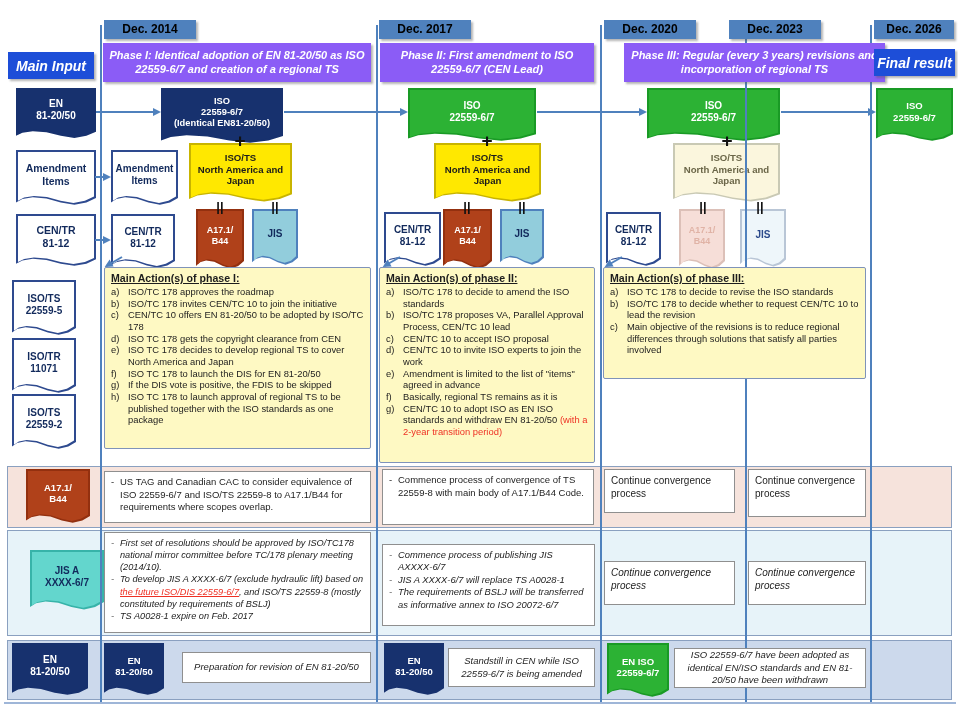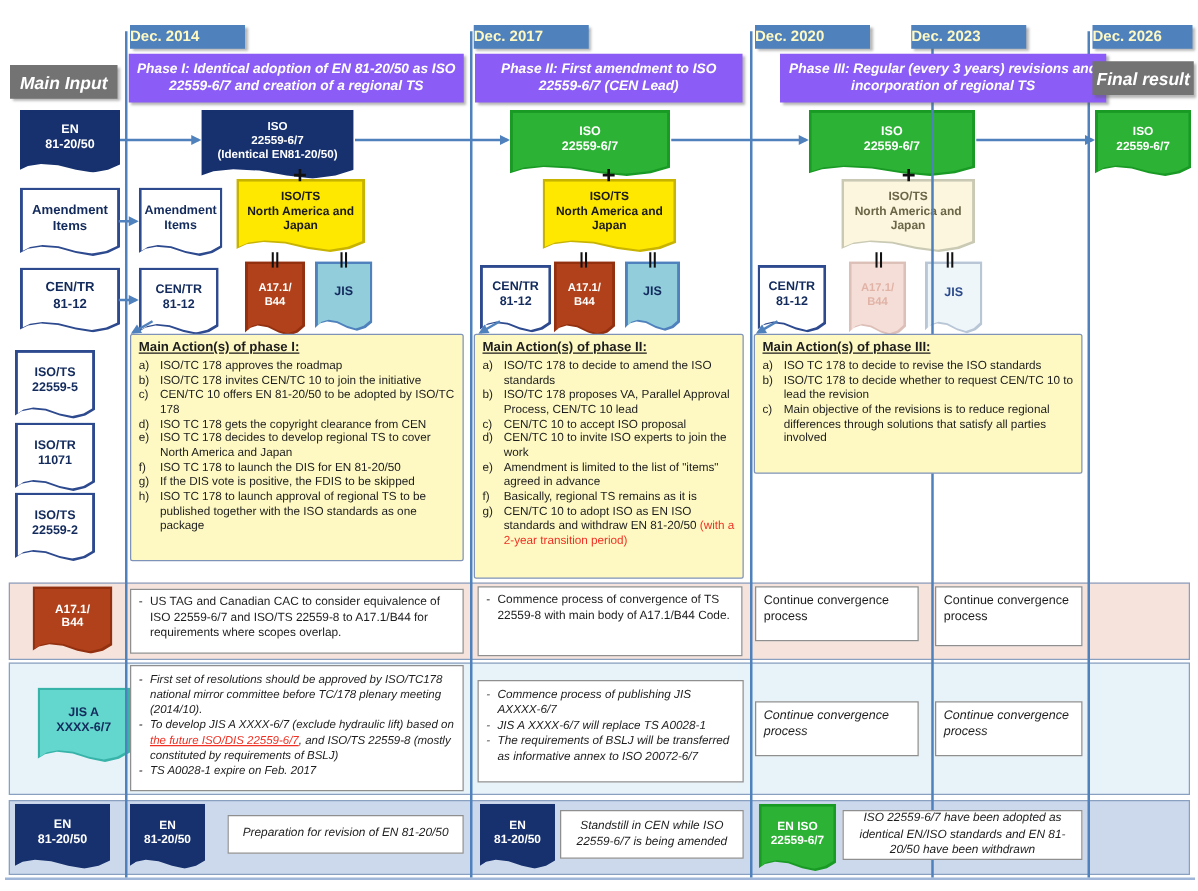--- a/index.html
+++ b/index.html
@@ -1,26 +1,26 @@
 <!DOCTYPE html>
 <html><head>
 <meta charset="utf-8">
 <style>
   html,body{margin:0;padding:0;background:#ffffff;font-family:"Liberation Sans",sans-serif;}
   #stage{position:relative;width:958px;height:713px;background:#ffffff;overflow:hidden;color:#1b1b1b;}
 
   .vline{position:absolute;width:2px;top:25px;height:677px;background:#4f81bd;z-index:3;}
   .hline-bottom{position:absolute;left:4px;right:2px;top:702px;height:2px;background:#9fb6d8;z-index:1;}
 
-  .badge{position:absolute;height:19px;background:#4f81bd;color:#fef9c3;font-weight:bold;font-size:12px;
-         line-height:19px;z-index:4;box-shadow:2px 2px 2px rgba(90,90,90,.45);}
+  .badge{position:absolute;height:19px;background:#4f81bd;color:#000000;font-weight:bold;font-size:12px;
+         text-align:center;line-height:19px;z-index:4;box-shadow:2px 2px 2px rgba(90,90,90,.45);}
   .phasebar{position:absolute;background:#8b5cf6;color:#fff;font-weight:bold;font-style:italic;font-size:11px;
             text-align:center;display:flex;align-items:center;justify-content:center;padding:2px 6px;box-sizing:border-box;
             z-index:4;box-shadow:2px 2px 2px rgba(90,90,90,.45);line-height:1.25;}
-  .navylabel{position:absolute;background:#737373;color:#fff;font-weight:bold;font-style:italic;font-size:14px;
+  .navylabel{position:absolute;background:#1d4ed8;color:#fff;font-weight:bold;font-style:italic;font-size:14px;
             display:flex;align-items:center;justify-content:center;z-index:4;box-shadow:2px 2px 2px rgba(90,90,90,.45);}
 
   .doc{position:absolute;z-index:2;
        --wave:polygon(0 0,100% 0,100% 84%,88% 92%,73% 96%,56% 92%,38% 85%,21% 83%,8% 86%,0 92%);}
   .doc i{display:block;position:absolute;}
   .doc .b{inset:0;background:var(--bd);clip-path:var(--wave);}
   .doc .f{inset:2px;background:var(--bg);clip-path:var(--wave);}
   .doc .txt{position:absolute;inset:0 0 8px 0;display:flex;align-items:center;justify-content:center;
             text-align:center;white-space:pre-line;font-weight:bold;line-height:1.2;}
 

